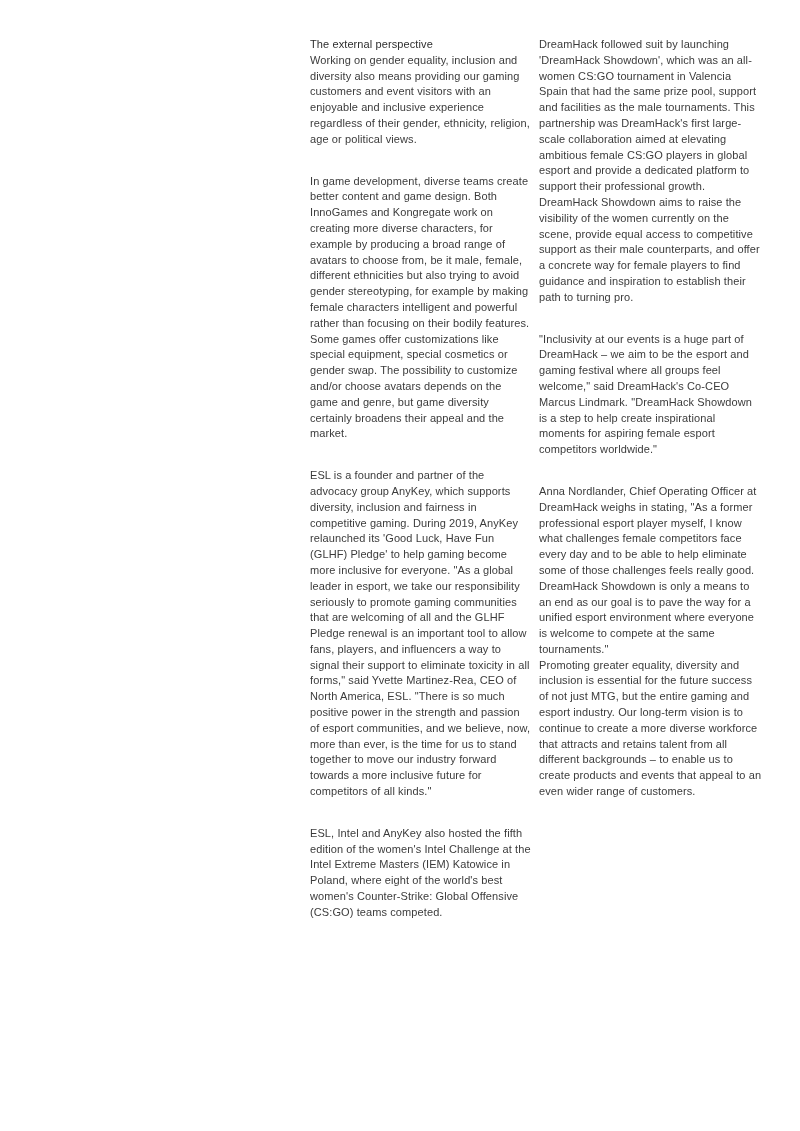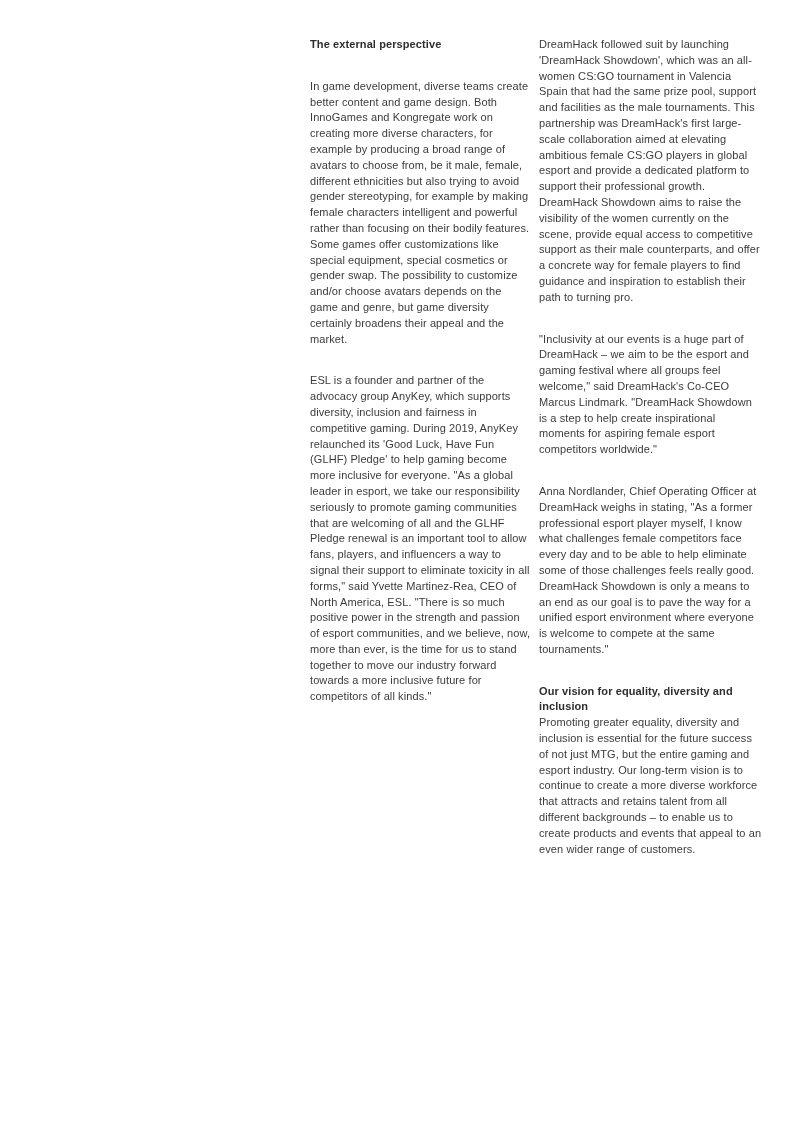--- a/index.html
+++ b/index.html
@@ -28,21 +28,21 @@
     .col-right { left: 539px; width: 223px; }
     .block {
       margin: 0;
       padding: 0;
     }
     .gap {
       margin-top: 26px;
     }
     .heading {
       font-size: 11px;
-      font-weight: 700;
+      font-weight: 400;
       color: #2e2e2e;
       line-height: 15.8px;
     }
     .footer {
       position: absolute;
       top: 1172px;
       left: 0;
       width: 800px;
       height: 16px;
       font-size: 16px;
@@ -54,29 +54,30 @@
     .footer .f-center { position: absolute; left: 310px; white-space: nowrap; }
     .footer .f-right  { position: absolute; right: 35px; white-space: nowrap; }
   </style>
 </head>
 <body>
 
 <div class="page">
 
   <section class="col col-left">
     <h3 class="block heading">The external perspective</h3>
+    <p class="block">Working on gender equality, inclusion and diversity also means providing our gaming customers and event visitors with an enjoyable and inclusive experience regardless of their gender, ethnicity, religion, age or political views.</p>
     <p class="block gap">In game development, diverse teams create better content and game design. Both InnoGames and Kongregate work on creating more diverse characters, for example by producing a broad range of avatars to choose from, be it male, female, different ethnicities but also trying to avoid gender stereotyping, for example by making female characters intelligent and powerful rather than focusing on their bodily features. Some games offer customizations like special equipment, special cosmetics or gender swap. The possibility to customize and/or choose avatars depends on the game and genre, but game diversity certainly broadens their appeal and the market.</p>
     <p class="block gap">ESL is a founder and partner of the advocacy group AnyKey, which supports diversity, inclusion and fairness in competitive gaming. During 2019, AnyKey relaunched its 'Good Luck, Have Fun (GLHF) Pledge' to help gaming become more inclusive for everyone. "As a global leader in esport, we take our responsibility seriously to promote gaming communities that are welcoming of all and the GLHF Pledge renewal is an important tool to allow fans, players, and influencers a way to signal their support to eliminate toxicity in all forms," said Yvette Martinez-Rea, CEO of North America, ESL. "There is so much positive power in the strength and passion of esport communities, and we believe, now, more than ever, is the time for us to stand together to move our industry forward towards a more inclusive future for competitors of all kinds."</p>
+    <p class="block gap">ESL, Intel and AnyKey also hosted the fifth edition of the women's Intel Challenge at the Intel Extreme Masters (IEM) Katowice in Poland, where eight of the world's best women's Counter-Strike: Global Offensive (CS:GO) teams competed.</p>
   </section>
 
   <section class="col col-right">
     <p class="block">DreamHack followed suit by launching 'DreamHack Showdown', which was an all-women CS:GO tournament in Valencia Spain that had the same prize pool, support and facilities as the male tournaments. This partnership was DreamHack's first large-scale collaboration aimed at elevating ambitious female CS:GO players in global esport and provide a dedicated platform to support their professional growth. DreamHack Showdown aims to raise the visibility of the women currently on the scene, provide equal access to competitive support as their male counterparts, and offer a concrete way for female players to find guidance and inspiration to establish their path to turning pro.</p>
     <p class="block gap">"Inclusivity at our events is a huge part of DreamHack – we aim to be the esport and gaming festival where all groups feel welcome," said DreamHack's Co-CEO Marcus Lindmark. "DreamHack Showdown is a step to help create inspirational moments for aspiring female esport competitors worldwide."</p>
     <p class="block gap">Anna Nordlander, Chief Operating Officer at DreamHack weighs in stating, "As a former professional esport player myself, I know what challenges female competitors face every day and to be able to help eliminate some of those challenges feels really good. DreamHack Showdown is only a means to an end as our goal is to pave the way for a unified esport environment where everyone is welcome to compete at the same tournaments."</p>
-    <h3 class="block gap heading">Our vision for equality, diversity and inclusion</h3>
     <p class="block">Promoting greater equality, diversity and inclusion is essential for the future success of not just MTG, but the entire gaming and esport industry. Our long-term vision is to continue to create a more diverse workforce that attracts and retains talent from all different backgrounds – to enable us to create products and events that appeal to an even wider range of customers.</p>
   </section>
 
   <footer class="footer">
     <span class="f-left">Social Impact</span>
     <span class="f-center">Gender Offensive, Diversity and Inclusion</span>
     <span class="f-right">20—33</span>
   </footer>
 
 </div>

